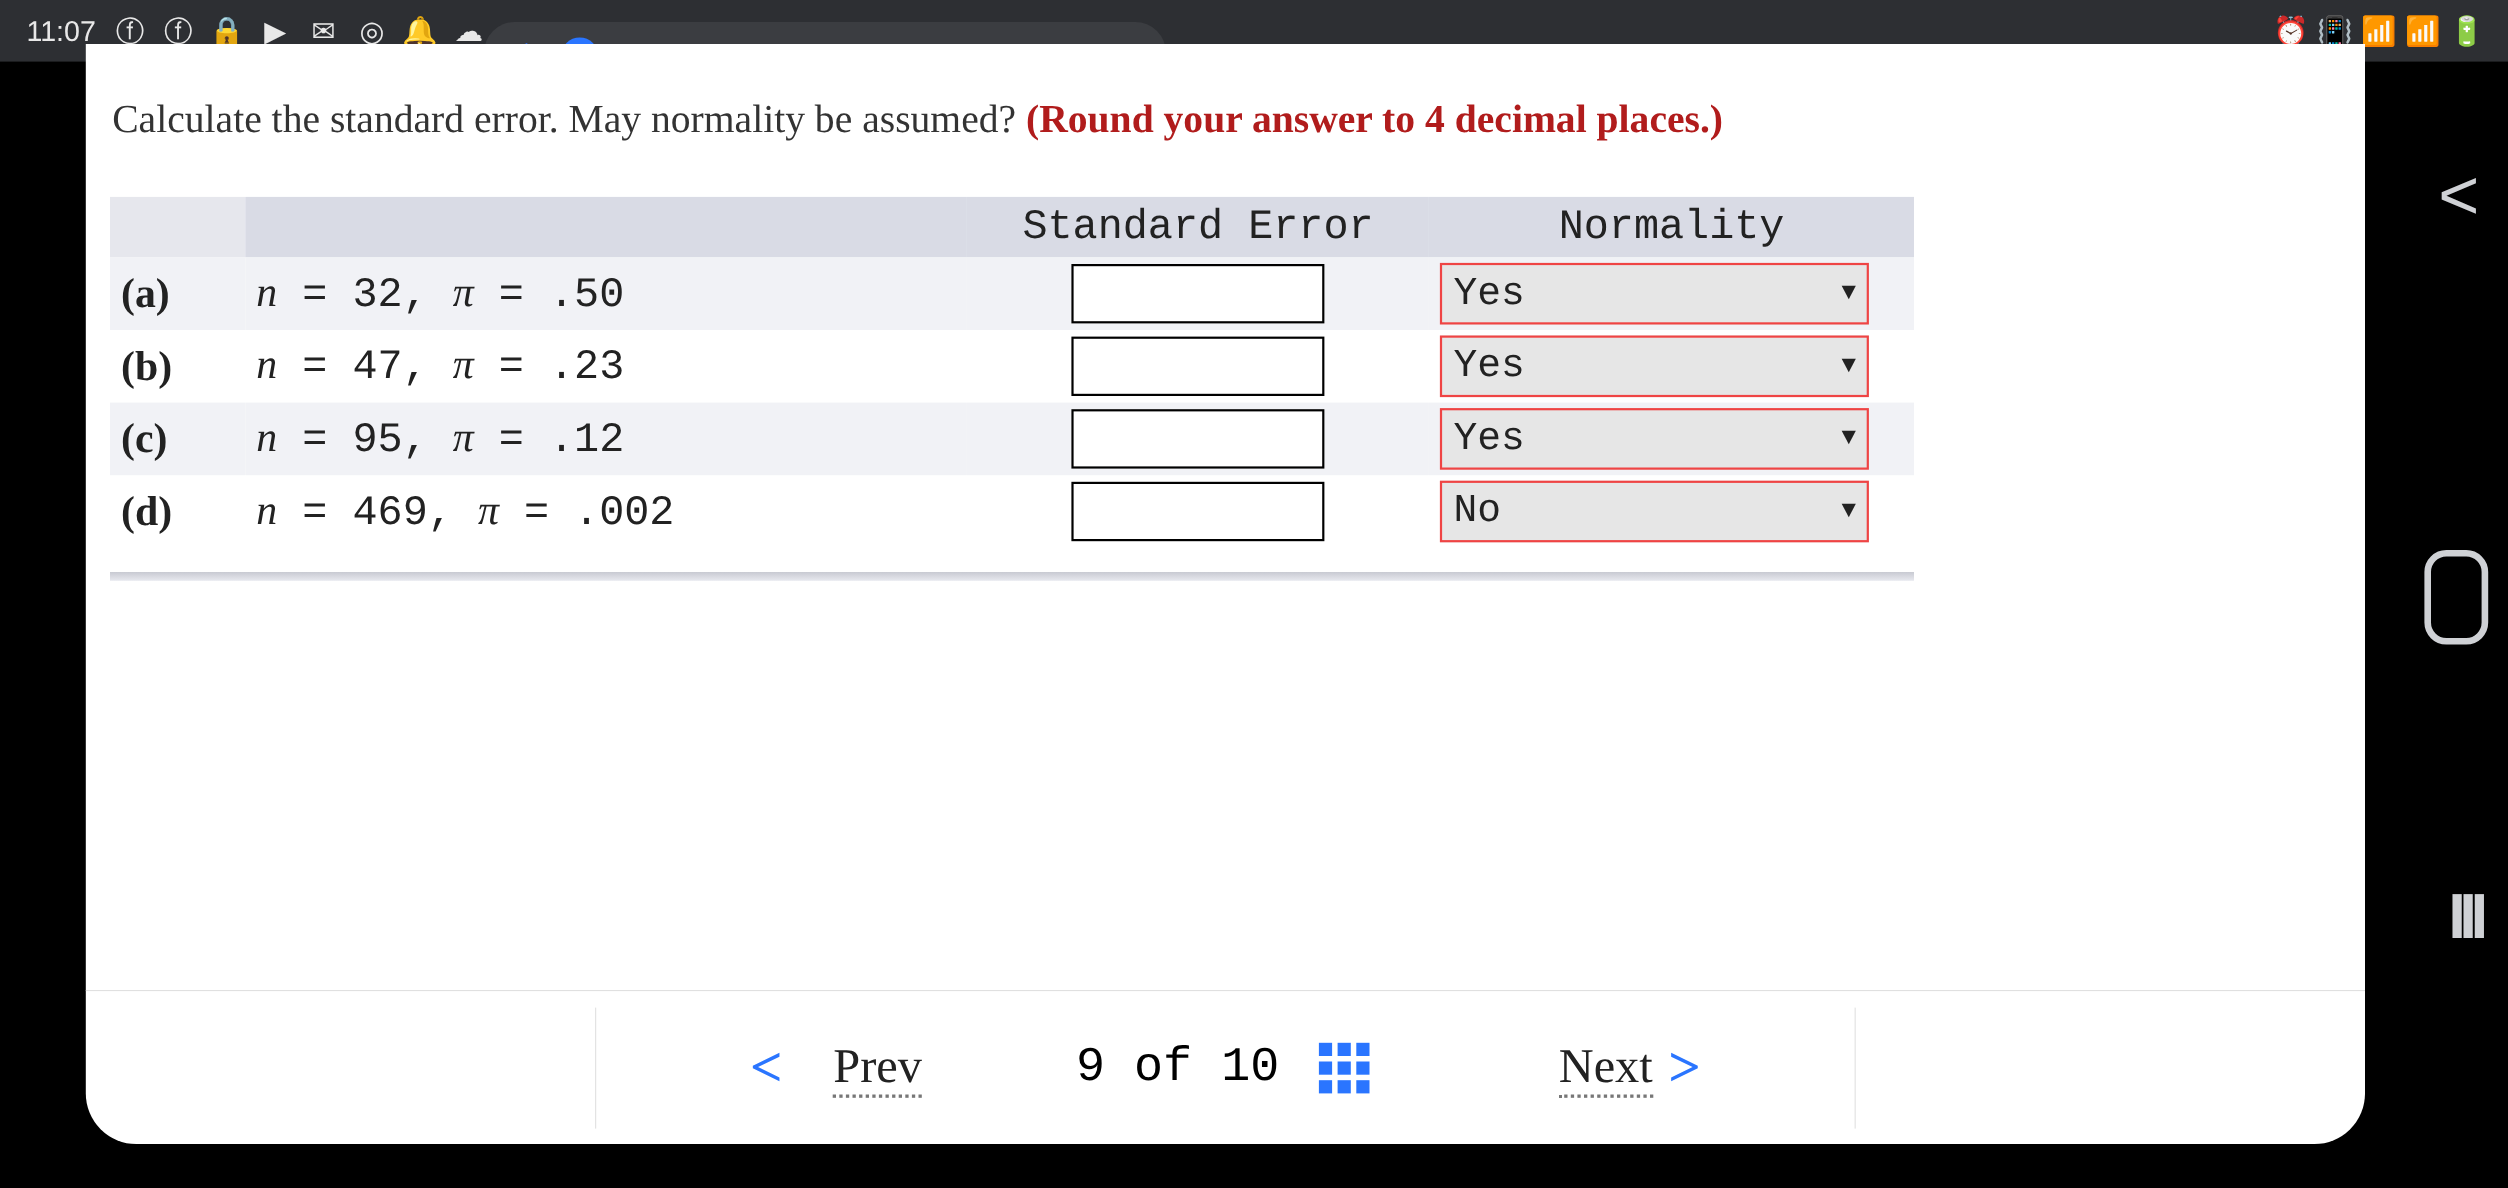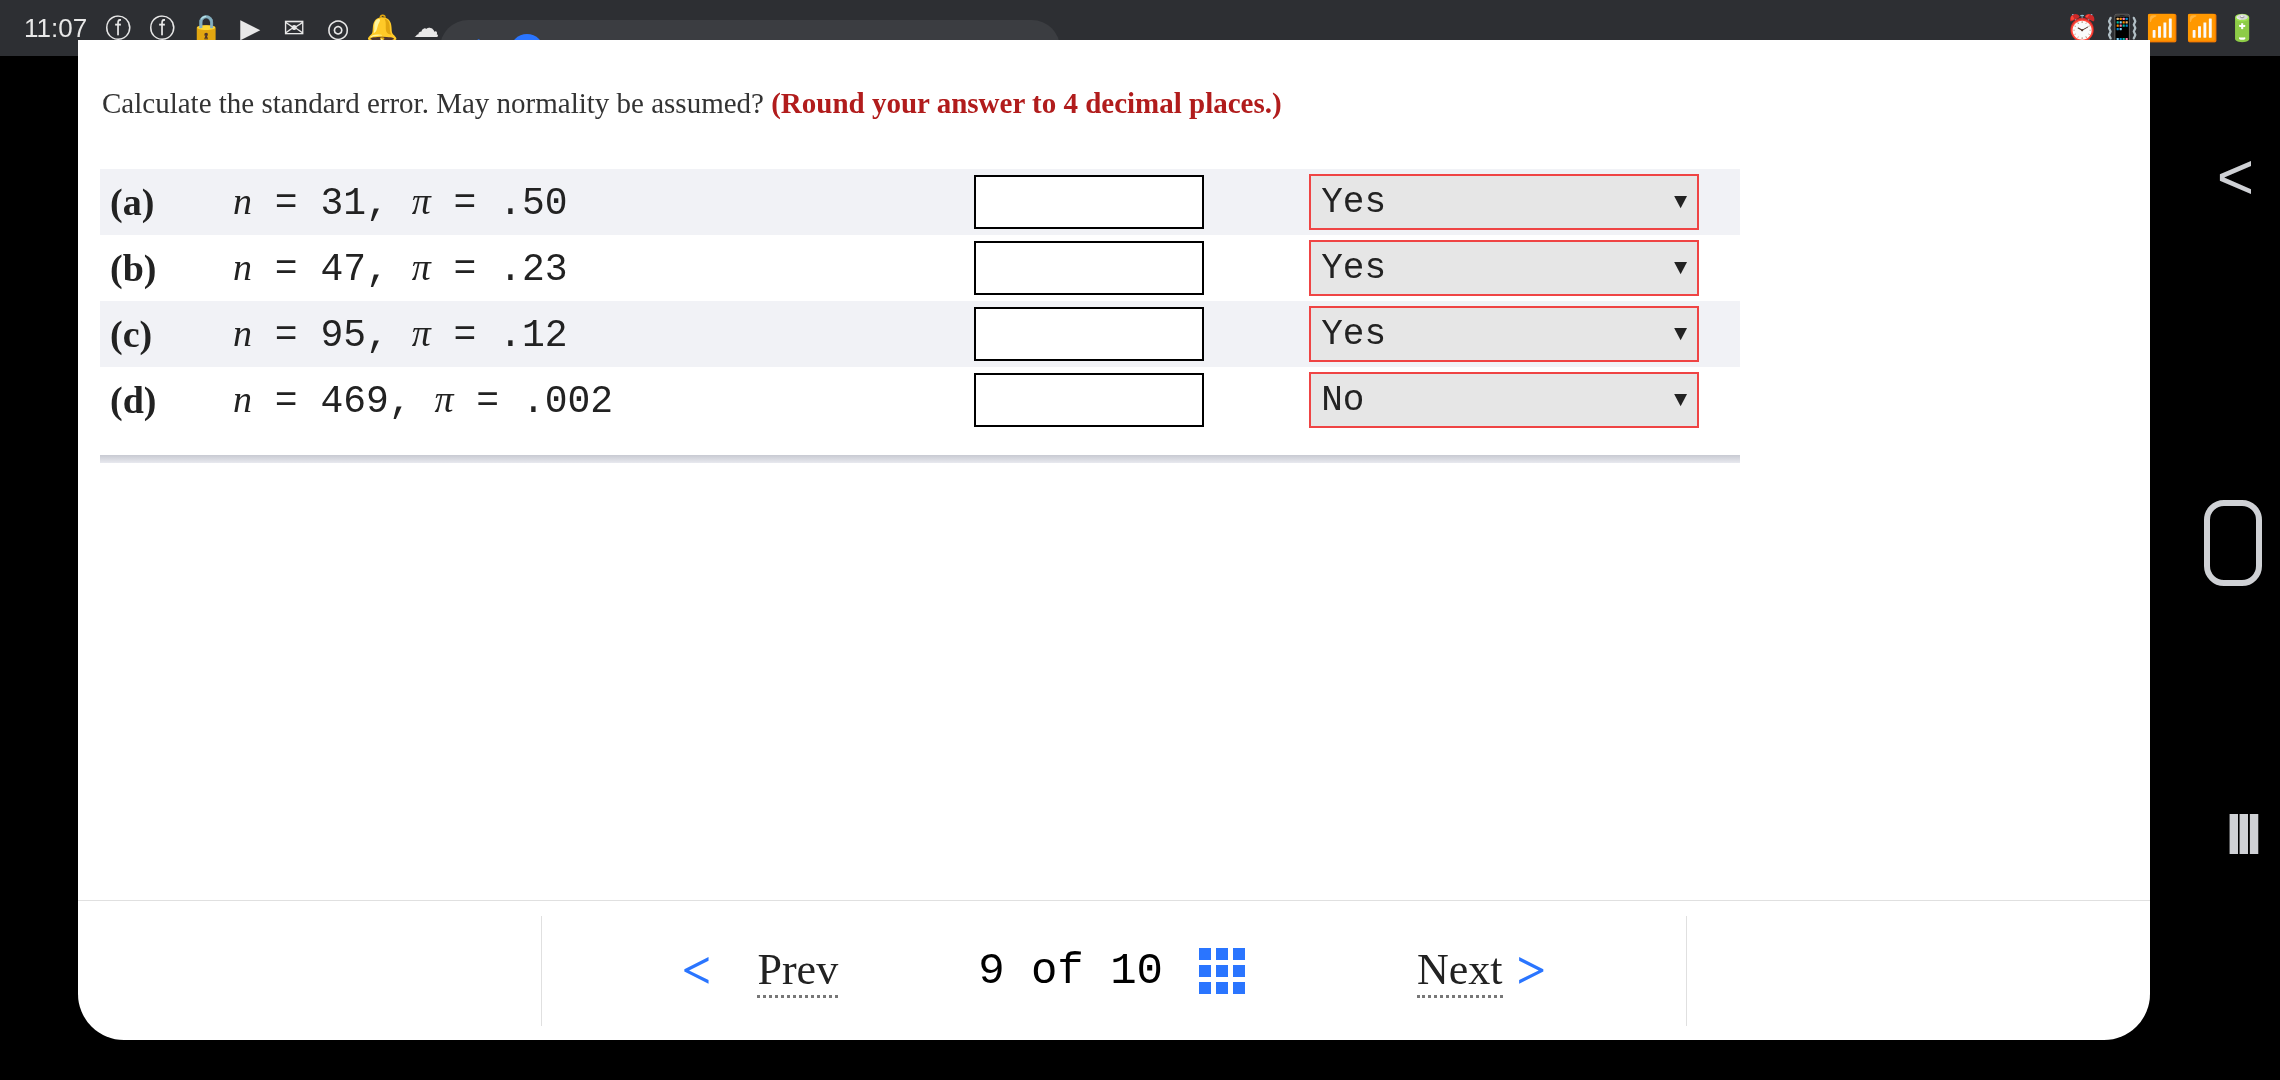--- a/index.html
+++ b/index.html
@@ -14,21 +14,21 @@
   .voloverlay { position: absolute; left: 440px; top: 20px; width: 620px; height: 62px; background: #3b3d41; border-radius: 28px; display:flex; align-items:center; padding: 0 28px 0 18px; gap: 18px; }
   .voloverlay .speak { color:#255aff; font-size:34px; }
   .thumb { width: 34px; height: 34px; border-radius: 50%; background:#2a75ff; }
   .track { flex:1; height:8px; background:#2a75ff; border-radius:4px; position:relative; }
   .trackrest { position:absolute; left:10px; right:0; height:8px; background:#6f7278; border-radius:4px; }
   .volchev { margin-left:auto; color:#cfd1d5; font-size:30px; }
 
   
   .card { position:absolute; left:78px; top:40px; width:2072px; height:1000px; background:#fff; border-radius: 0 0 46px 46px; }
 
-  .instruction { padding: 44px 20px 12px 24px; font-family: Georgia, 'Times New Roman', serif; font-size: 29px; line-height:1.35; color:#333; }
+  .instruction { padding: 44px 20px 12px 24px; font-family: Georgia, 'Times New Roman', serif; font-size: 36px; line-height:1.35; color:#333; }
   .instruction .red { color:#b11c1c; font-weight:700; }
 
   
   .tbl { margin: 34px 0 0 22px; border-collapse: collapse; width: 1640px; font-family: 'Courier New', monospace; font-size: 38px; color:#222; }
   .tbl th { background:#d9dbe5; font-weight:400; padding: 6px 8px; font-family: 'Courier New', monospace; text-align:center; }
   .tbl th:first-child { background:#e6e7ed; }
   .tbl tr.odd td { background:#f1f2f6; }
   .tbl td { padding: 0 10px; height:66px; vertical-align:middle; }
   .tbl td.labelcol { width:120px; font-weight:700; font-family: Georgia, serif; }
   .tbl td.paramcol { width:640px; }
@@ -95,23 +95,29 @@
 </div>
 
 <div class="card">
 
   <div class="instruction">
     <span>Calculate the standard error. May normality be assumed? </span><span class="red">(Round your answer to 4 decimal places.)</span>
   </div>
 
   <table class="tbl">
     <tbody>
+        <tr>
+      <th></th>
+      <th></th>
+      <th>Standard Error</th>
+      <th>Normality</th>
+    </tr>
     <tr class="odd">
       <td class="labelcol">(a)</td>
-      <td class="paramcol"><span class="nvar">n</span> = <span>31</span>, <span class="nvar">π</span> = <span>.50</span></td>
+      <td class="paramcol"><span class="nvar">n</span> = <span>32</span>, <span class="nvar">π</span> = <span>.50</span></td>
       <td class="secell"><input class="seinput" value="" style=""></td>
       <td class="normcell">
             <div class="normsel">
               <span>Yes</span>
               <span class="tri">▼</span>
             </div>
           </td>
     </tr>
     <tr>
       <td class="labelcol">(b)</td>

